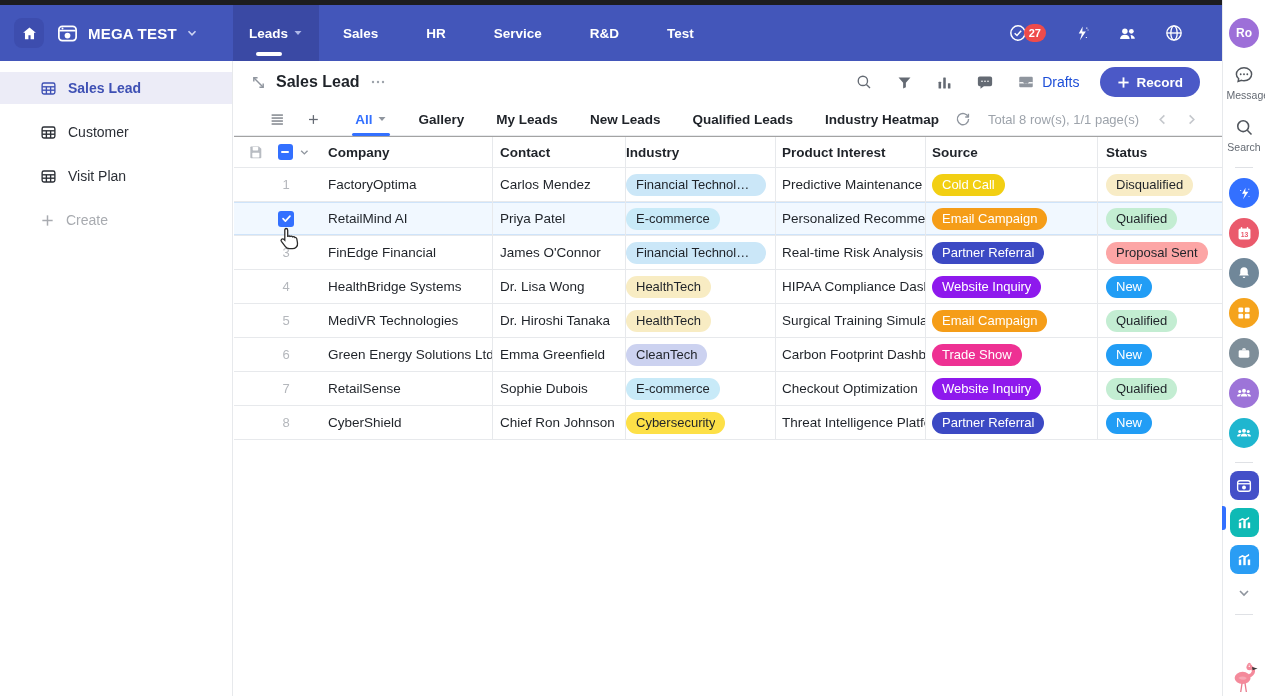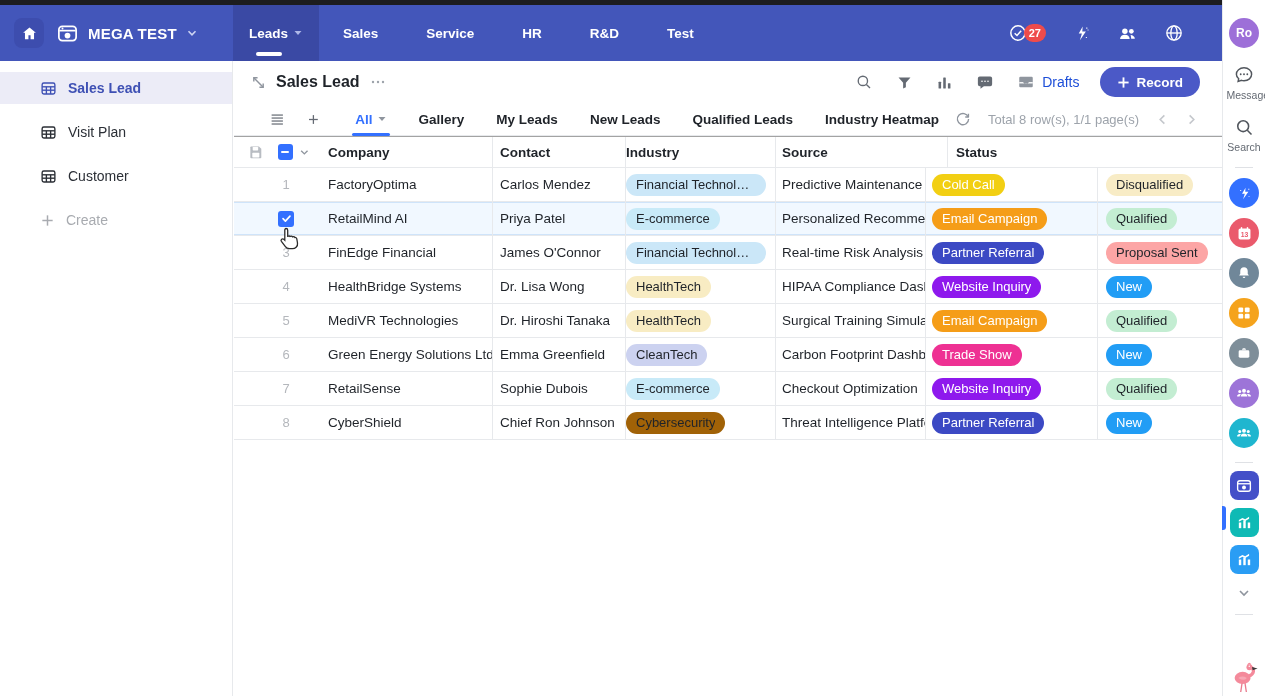--- a/index.html
+++ b/index.html
@@ -111,25 +111,25 @@
     <svg class="nav-caret" width="10" height="10" viewBox="0 0 10 10" fill="#aeb8e8">
             <path d="M1.5 3l3.5 4 3.5-4z"></path>
           </svg>
     <span class="nav-underline"></span>
   </div>
         <div class="nav-tab">
     <span>Sales</span>
 
   </div>
         <div class="nav-tab">
+    <span>HR</span>
+
+  </div>
+        <div class="nav-tab">
     <span>Service</span>
-
-  </div>
-        <div class="nav-tab">
-    <span>HR</span>
 
   </div>
         <div class="nav-tab">
     <span>R&amp;D</span>
 
   </div>
         <div class="nav-tab">
     <span>Test</span>
 
   </div>
@@ -287,31 +287,31 @@
     <span>Sales Lead</span>
   </div>
         <div class="sb-item">
     <svg width="17" height="17" viewBox="0 0 20 20" fill="none" stroke="currentColor" stroke-width="1.6">
             <rect x="2.5" y="3.5" width="15" height="13" rx="2"></rect>
             <line x1="2.5" y1="8" x2="17.5" y2="8"></line>
             <line x1="2.5" y1="12" x2="17.5" y2="12"></line>
             <line x1="7.5" y1="8" x2="7.5" y2="16.5"></line>
             <line x1="12.5" y1="8" x2="12.5" y2="16.5"></line>
           </svg>
-    <span>Visit Plan</span>
+    <span>Customer</span>
   </div>
         <div class="sb-item">
     <svg width="17" height="17" viewBox="0 0 20 20" fill="none" stroke="currentColor" stroke-width="1.6">
             <rect x="2.5" y="3.5" width="15" height="13" rx="2"></rect>
             <line x1="2.5" y1="8" x2="17.5" y2="8"></line>
             <line x1="2.5" y1="12" x2="17.5" y2="12"></line>
             <line x1="7.5" y1="8" x2="7.5" y2="16.5"></line>
             <line x1="12.5" y1="8" x2="12.5" y2="16.5"></line>
           </svg>
-    <span>Customer</span>
+    <span>Visit Plan</span>
   </div>
       </div>
     <div class="sb-create">
       <svg width="15" height="15" viewBox="0 0 16 16" fill="none" stroke="#a8abb0" stroke-width="1.6">
           <line x1="8" y1="2.5" x2="8" y2="13.5"></line>
           <line x1="2.5" y1="8" x2="13.5" y2="8"></line>
         </svg>
       <span>Create</span>
     </div>
   </div>
@@ -435,20 +435,21 @@
                 <rect x="1" y="4" width="8" height="2" rx="1" fill="#fff"></rect>
               </svg>
           </span>
           <svg style="margin-left:5px" width="13" height="13" viewBox="0 0 14 14" fill="none" stroke="#8f959e" stroke-width="1.5">
               <path d="M3.5 5l3.5 3.5L10.5 5"></path>
             </svg>
         </div>
         <div class="cell c-company" id="hd-0">Company</div>
         <div class="cell c-contact" id="hd-1">Contact</div>
         <div class="cell c-industry" id="hd-2">Industry</div>
+        <div class="cell c-product" id="hd-3">Product Interest</div>
         <div class="cell c-source" id="hd-4">Source</div>
         <div class="cell c-status" id="hd-5">Status</div>
       </div>
       <div id="grid-body">
           <div class="g-row">
     <div class="cell c-handle">
       <span class="row-num">1</span>
 
     </div>
     <div class="cell c-company">FactoryOptima</div>
@@ -619,21 +620,21 @@
             </div>
   </div>
           <div class="g-row">
     <div class="cell c-handle">
       <span class="row-num">8</span>
 
     </div>
     <div class="cell c-company">CyberShield</div>
     <div class="cell c-contact">Chief Ron Johnson</div>
     <div class="cell c-industry">
-              <span class="pill" style="background: #a16207; color: rgb(31, 35, 41);">
+              <span class="pill" style="background: #fde047; color: rgb(31, 35, 41);">
                 <span>Cybersecurity</span>
               </span>
             </div>
     <div class="cell c-product">Threat Intelligence Platfo</div>
     <div class="cell c-source">
               <span class="pill" style="background: rgb(60, 73, 196); color: rgb(255, 255, 255);">
                 <span>Partner Referral</span>
               </span>
             </div>
     <div class="cell c-status">

